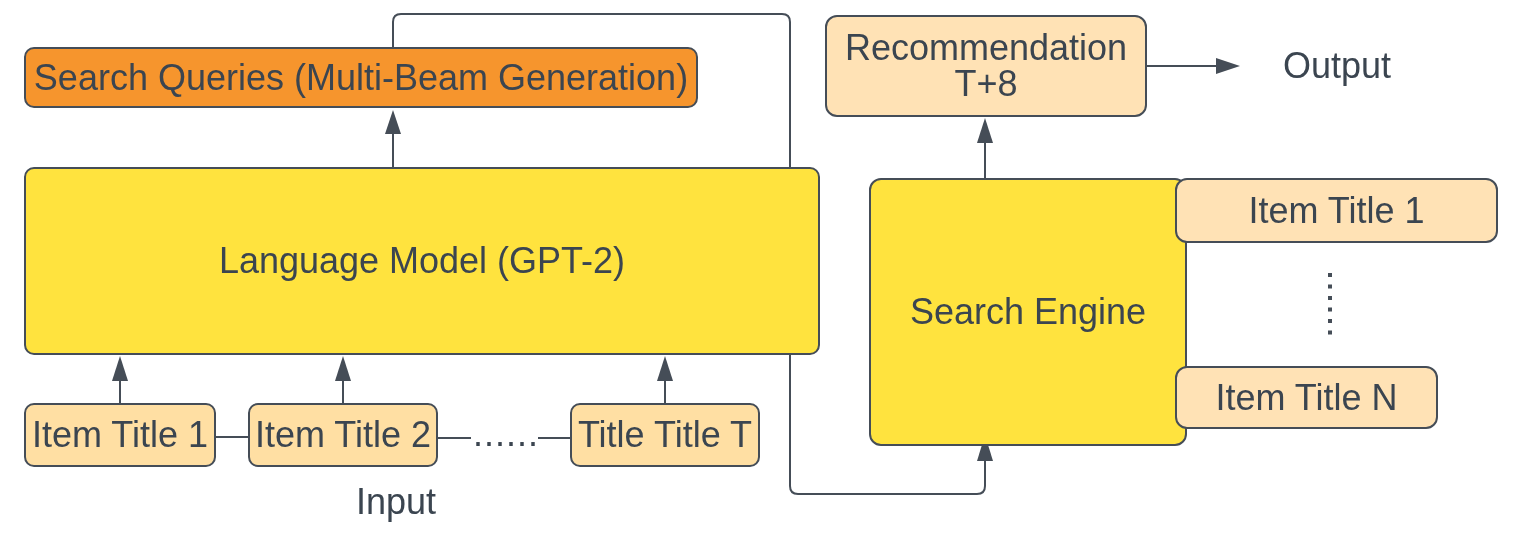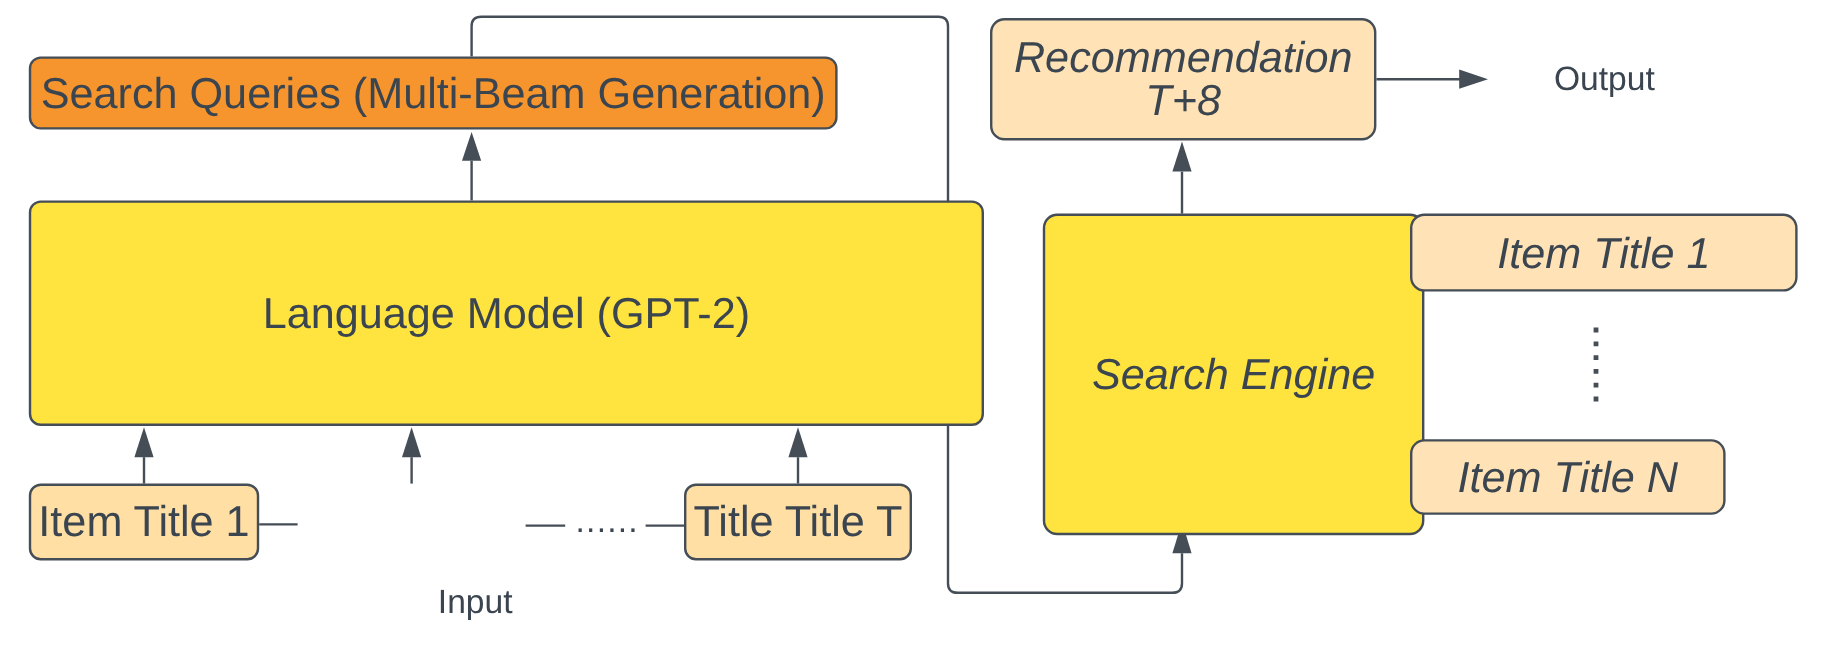--- a/index.html
+++ b/index.html
@@ -26,39 +26,39 @@
     display:flex;
     flex-direction:column;
     align-items:center;
     justify-content:center;
     text-align:center;
     font-size:36px;
     line-height:1.05;
     white-space:nowrap;
   }
   .r10{border-radius:10px;}
-  .r12{border-radius:12px;font-style:italic;}
+  .r12{border-radius:12px;}
   .fill-orange{background:var(--orange);}
   .fill-yellow{background:var(--yellow);}
   .fill-peach-l{background:var(--peach-left);}
   .fill-peach-r{background:var(--peach-right);}
 
   #sq-box   {left:24px;  top:47px;  width:674px; height:61px;}
   #lm-box   {left:24px;  top:167px; width:796px; height:188px;}
   #item1-box{left:24px;  top:403px; width:192px; height:64px;}
   #item2-box{left:248px; top:403px; width:190px; height:64px;}
   #itemT-box{left:570px; top:403px; width:190px; height:64px;}
   #rec-box  {left:825px; top:15px;  width:322px; height:102px; line-height:36px;}
   #se-box   {left:869px; top:178px; width:318px; height:268px; line-height:38px;}
   #ritem1-box{left:1175px; top:178px; width:323px; height:65px;}
   #ritemN-box{left:1175px; top:366px; width:263px; height:63px;}
 
   .free-label{
     position:absolute;
-    font-size:28px;
+    font-size:36px;
     line-height:1;
     transform:translate(-50%,-50%);
     white-space:nowrap;
   }
   #input-label {left:396px; top:502px;}
   #output-label{left:1337px; top:66px;}
   #hdots-label {left:506px; top:434px; letter-spacing:1px;}
 
   #wires{position:absolute;left:0;top:0;width:1524px;height:551px;pointer-events:none;}
   .c-line{stroke:var(--stroke);stroke-width:2px;fill:none;}
@@ -105,20 +105,23 @@
     <span>Search Queries (Multi-Beam Generation)</span>
   </div>
 
   <div id="lm-box" class="box fill-yellow r10">
     <span>Language Model (GPT-2)</span>
   </div>
 
   <div id="item1-box" class="box fill-peach-l r10">
     <span>Item Title 1</span>
   </div>
+  <div id="item2-box" class="box fill-peach-l r10">
+    <span>Item Title 2</span>
+  </div>
   <div id="itemT-box" class="box fill-peach-l r10">
     <span>Title Title T</span>
   </div>
 
   <div id="hdots-label" class="free-label">......</div>
 
   <div id="input-label" class="free-label">Input</div>
 
   <div id="rec-box" class="box fill-peach-r r12">
     <span>Recommendation</span>

